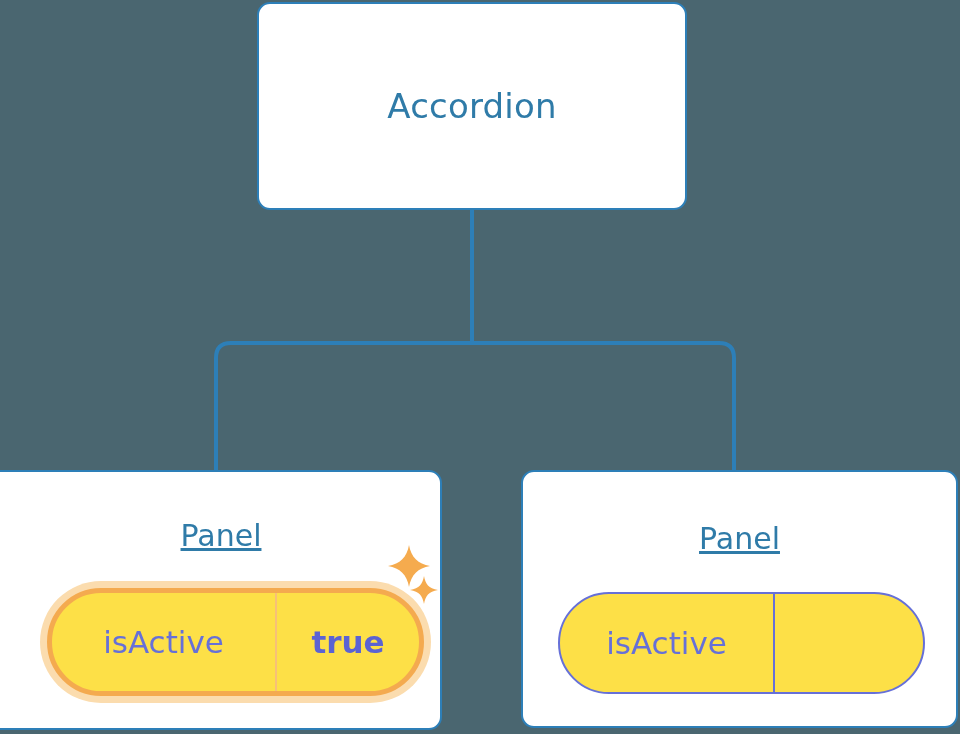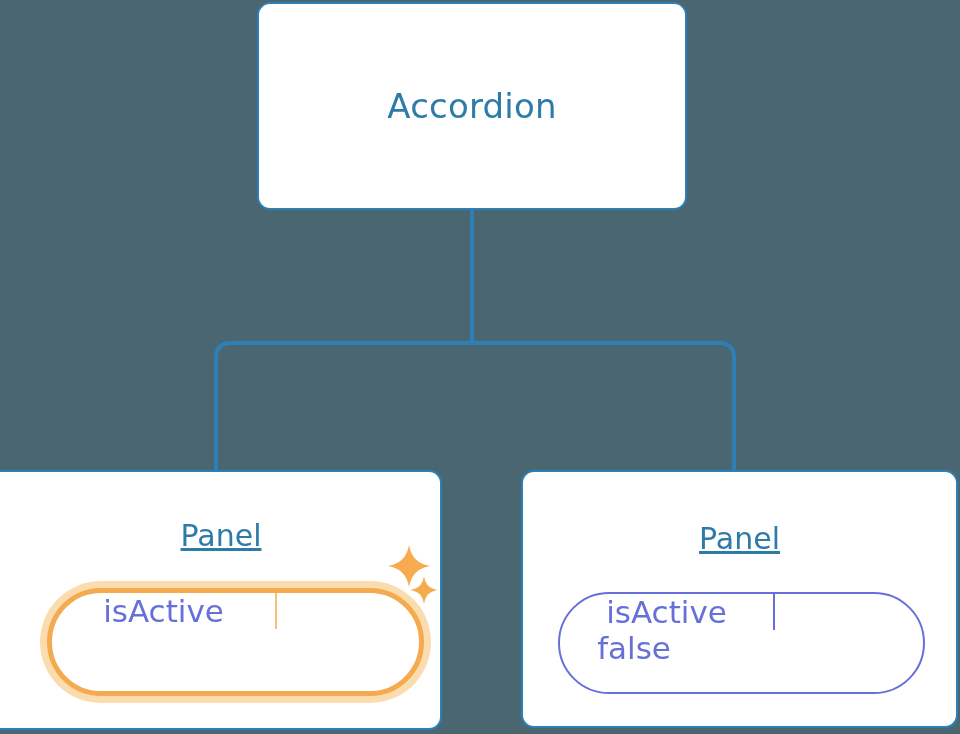--- a/index.html
+++ b/index.html
@@ -97,22 +97,21 @@
   #node-panel-right .panel-title {
     top: 52px;
   }
 
   
   .prop-pill {
     position: absolute;
     display: flex;
     align-items: stretch;
     box-sizing: border-box;
-    background: #ffffff;
-    flex-direction: column;
+    background: #fde047;
   }
   .prop-cell {
     display: flex;
     align-items: center;
     justify-content: center;
     box-sizing: border-box;
     white-space: nowrap;
   }
 
   
@@ -195,33 +194,33 @@
   </div>
 
   <div class="node" id="node-panel-left">
     <div class="panel-inner">
       <div class="panel-title">Panel</div>
     </div>
   </div>
 
   <div class="prop-pill highlight" id="pill-left">
     <div class="prop-cell key">isActive</div>
+    <div class="prop-cell val">true</div>
   </div>
 
   <svg class="sparkle" id="sparkle-large" viewBox="0 0 42 42">
     <path d="M21 0 C23 12 30 19 42 21 C30 23 23 30 21 42 C19 30 12 23 0 21 C12 19 19 12 21 0 Z" fill="#f5ab4e"></path>
   </svg>
   <svg class="sparkle" id="sparkle-small" viewBox="0 0 28 28">
     <path d="M14 0 C15.4 8 18.6 12.6 28 14 C18.6 15.4 15.4 20 14 28 C12.6 20 9.4 15.4 0 14 C9.4 12.6 12.6 8 14 0 Z" fill="#f5ab4e"></path>
   </svg>
 
   <div class="node" id="node-panel-right">
     <div class="panel-inner">
       <div class="panel-title">Panel</div>
 
       <div class="prop-pill plain" id="pill-right">
         <div class="prop-cell key">isActive</div>
-        <div class="prop-cell val">false</div>
       </div>
     </div>
   </div>
 
 </div>
 
 </body></html>

